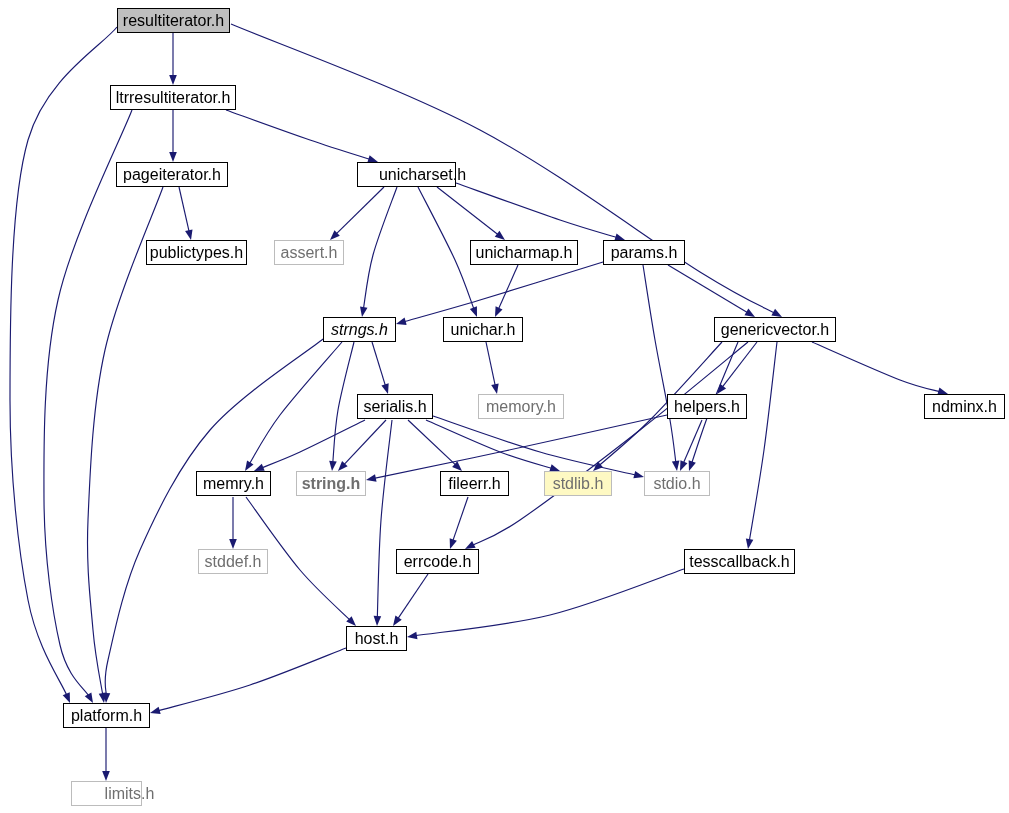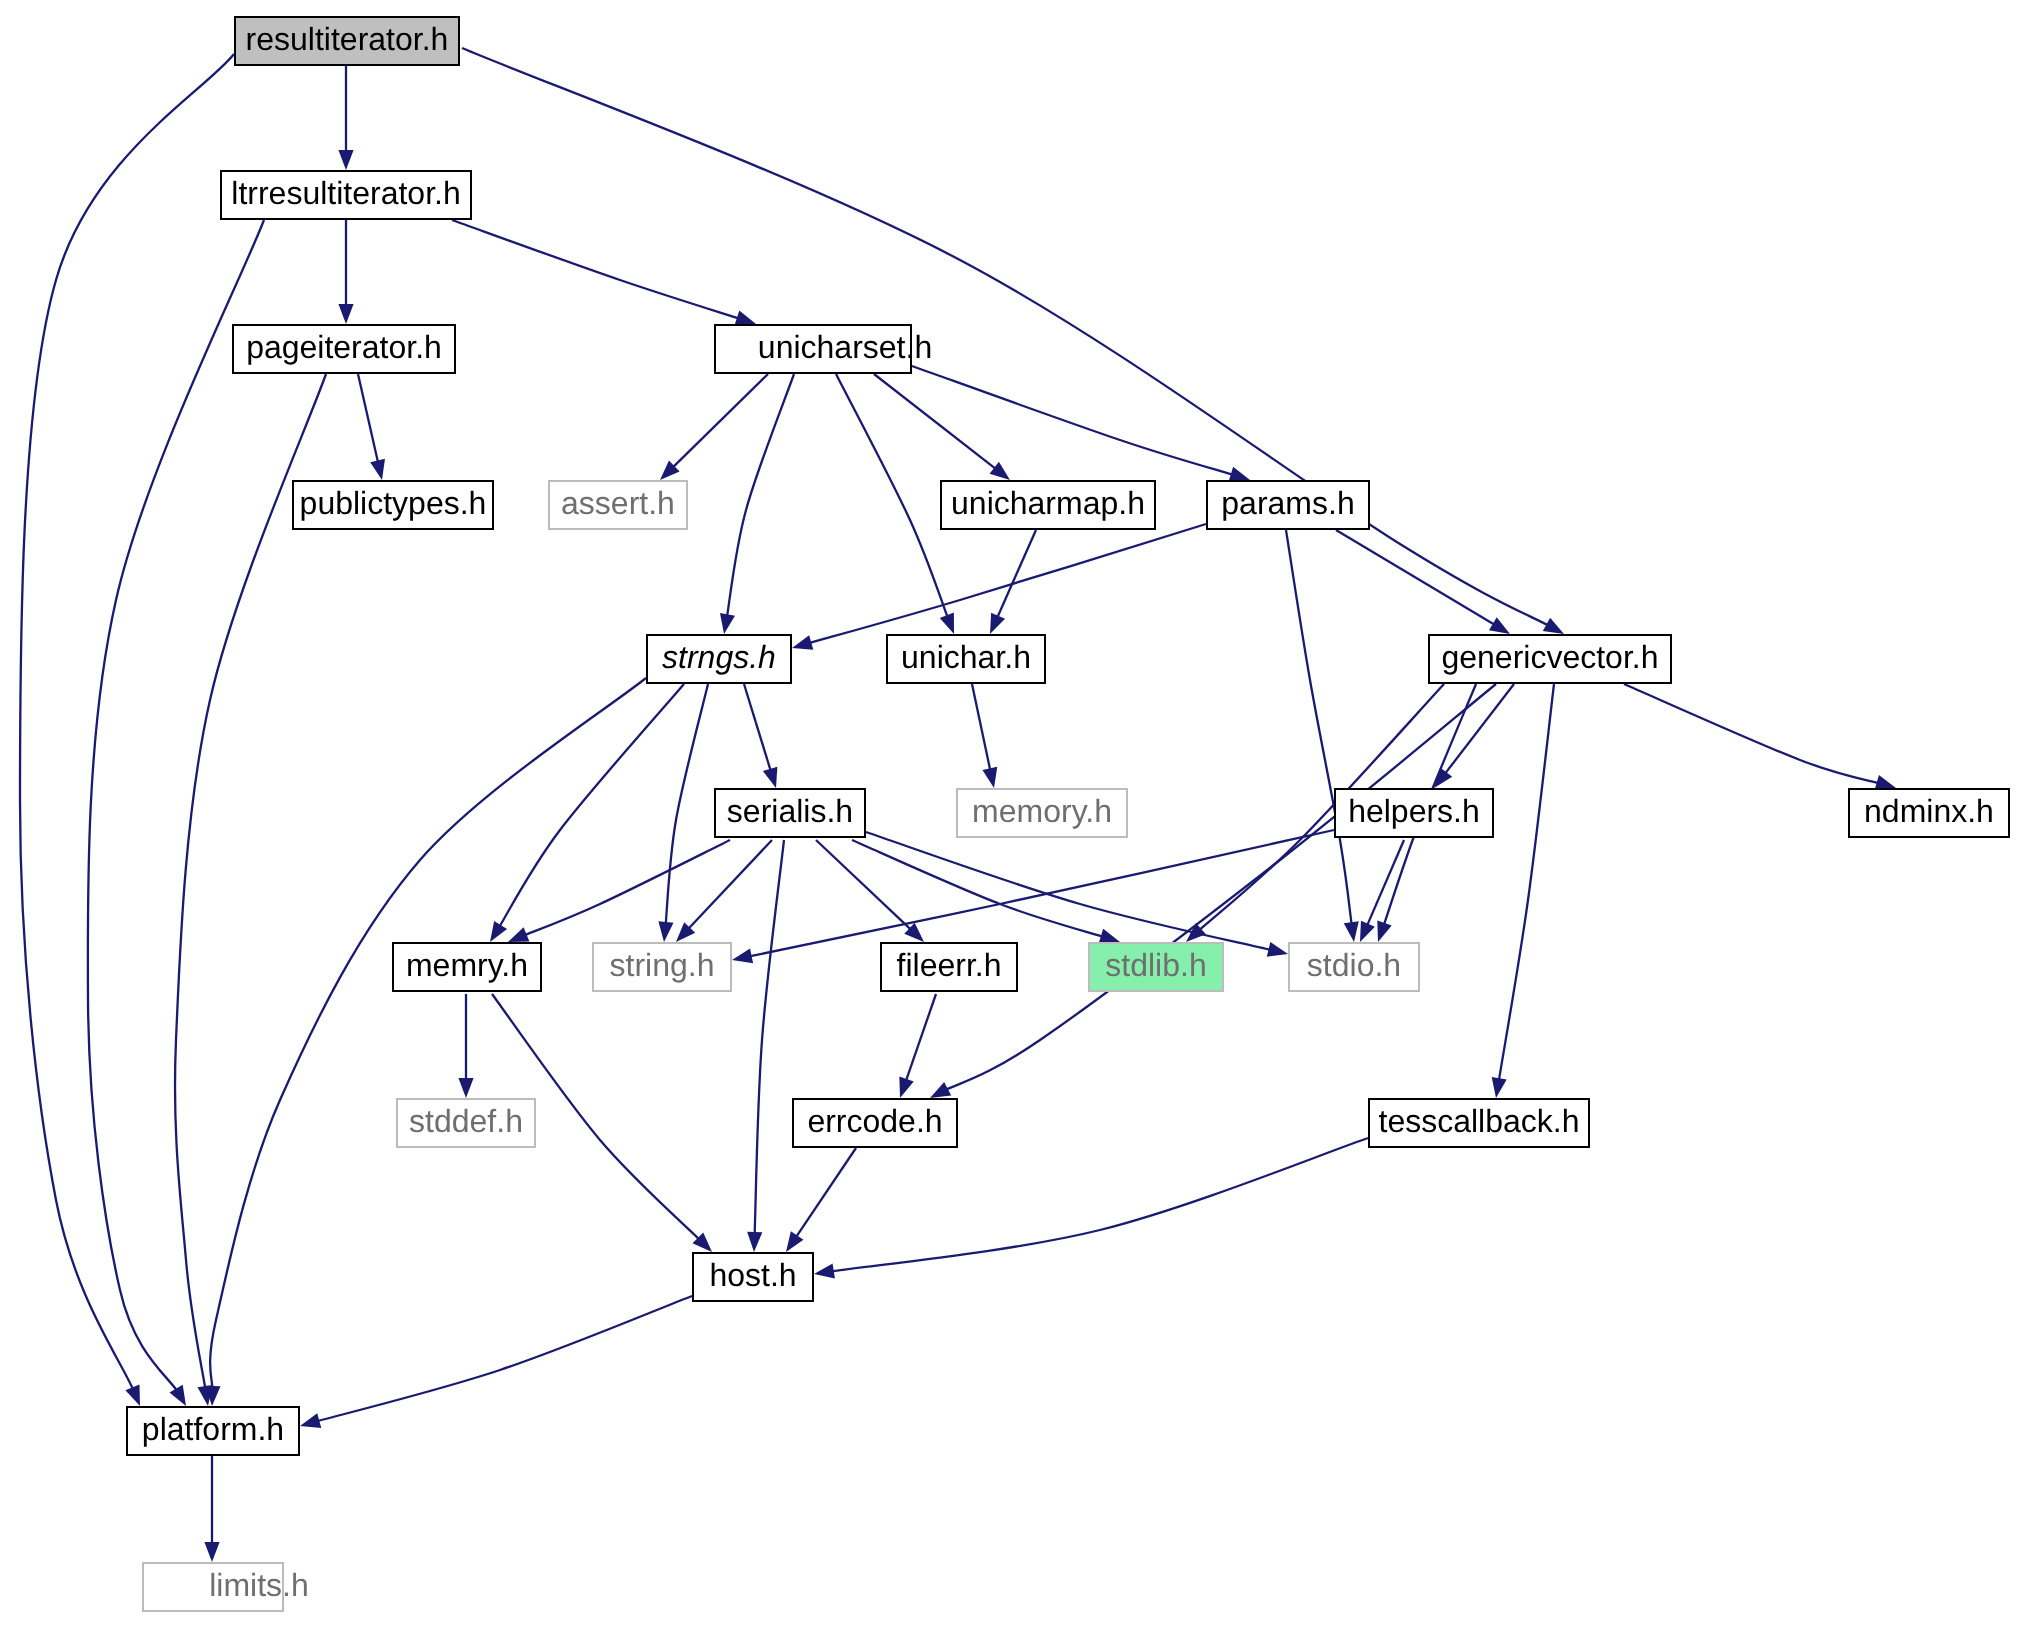--- a/index.html
+++ b/index.html
@@ -139,23 +139,23 @@
     <div class="node internal" style="left: 470px; top: 240px; width: 108px; height: 25px; background: rgb(255, 255, 255); border-color: rgb(0, 0, 0); color: rgb(0, 0, 0);">unicharmap.h</div>
     <div class="node internal" style="left: 603px; top: 240px; width: 82px; height: 25px; background: rgb(255, 255, 255); border-color: rgb(0, 0, 0); color: rgb(0, 0, 0);">params.h</div>
     <div class="node internal" style="left: 323px; top: 317px; width: 73px; height: 25px; background: rgb(255, 255, 255); border-color: rgb(0, 0, 0); color: rgb(0, 0, 0); font-style: italic;">strngs.h</div>
     <div class="node internal" style="left: 443px; top: 317px; width: 80px; height: 25px; background: rgb(255, 255, 255); border-color: rgb(0, 0, 0); color: rgb(0, 0, 0);">unichar.h</div>
     <div class="node internal" style="left: 714px; top: 317px; width: 122px; height: 25px; background: rgb(255, 255, 255); border-color: rgb(0, 0, 0); color: rgb(0, 0, 0);">genericvector.h</div>
     <div class="node internal" style="left: 357px; top: 394px; width: 76px; height: 25px; background: rgb(255, 255, 255); border-color: rgb(0, 0, 0); color: rgb(0, 0, 0);">serialis.h</div>
     <div class="node system" style="left: 478px; top: 394px; width: 86px; height: 25px; background: rgb(255, 255, 255); border-color: rgb(188, 188, 188); color: rgb(111, 111, 111);">memory.h</div>
     <div class="node internal" style="left: 667px; top: 394px; width: 80px; height: 25px; background: rgb(255, 255, 255); border-color: rgb(0, 0, 0); color: rgb(0, 0, 0);">helpers.h</div>
     <div class="node internal" style="left: 924px; top: 394px; width: 81px; height: 25px; background: rgb(255, 255, 255); border-color: rgb(0, 0, 0); color: rgb(0, 0, 0);">ndminx.h</div>
     <div class="node internal" style="left: 196px; top: 471px; width: 75px; height: 25px; background: rgb(255, 255, 255); border-color: rgb(0, 0, 0); color: rgb(0, 0, 0);">memry.h</div>
-    <div class="node system" style="left: 296px; top: 471px; width: 70px; height: 25px; background: rgb(255, 255, 255); border-color: rgb(188, 188, 188); color: rgb(111, 111, 111);">string.h</div>
+    <div class="node system" style="left: 296px; top: 471px; width: 70px; height: 25px; background: rgb(255, 255, 255); border-color: rgb(188, 188, 188); color: rgb(111, 111, 111); font-weight: bold;">string.h</div>
     <div class="node internal" style="left: 440px; top: 471px; width: 69px; height: 25px; background: rgb(255, 255, 255); border-color: rgb(0, 0, 0); color: rgb(0, 0, 0);">fileerr.h</div>
-    <div class="node system" style="left: 544px; top: 471px; width: 68px; height: 25px; background: #86efac; border-color: rgb(188, 188, 188); color: rgb(111, 111, 111);">stdlib.h</div>
+    <div class="node system" style="left: 544px; top: 471px; width: 68px; height: 25px; background: #fef9c3; border-color: rgb(188, 188, 188); color: rgb(111, 111, 111);">stdlib.h</div>
     <div class="node system" style="left: 644px; top: 471px; width: 66px; height: 25px; background: rgb(255, 255, 255); border-color: rgb(188, 188, 188); color: rgb(111, 111, 111);">stdio.h</div>
     <div class="node system" style="left: 198px; top: 549px; width: 70px; height: 25px; background: rgb(255, 255, 255); border-color: rgb(188, 188, 188); color: rgb(111, 111, 111);">stddef.h</div>
     <div class="node internal" style="left: 396px; top: 549px; width: 83px; height: 25px; background: rgb(255, 255, 255); border-color: rgb(0, 0, 0); color: rgb(0, 0, 0);">errcode.h</div>
     <div class="node internal" style="left: 684px; top: 549px; width: 111px; height: 25px; background: rgb(255, 255, 255); border-color: rgb(0, 0, 0); color: rgb(0, 0, 0);">tesscallback.h</div>
     <div class="node internal" style="left: 346px; top: 626px; width: 61px; height: 25px; background: rgb(255, 255, 255); border-color: rgb(0, 0, 0); color: rgb(0, 0, 0);">host.h</div>
     <div class="node internal" style="left: 63px; top: 703px; width: 87px; height: 25px; background: rgb(255, 255, 255); border-color: rgb(0, 0, 0); color: rgb(0, 0, 0);">platform.h</div>
     <div class="node system" style="left: 71px; top: 781px; width: 71px; height: 25px; background: rgb(255, 255, 255); border-color: rgb(188, 188, 188); color: rgb(111, 111, 111); padding-left: 46px;">limits.h</div>
   </div>
 
 </body></html>

